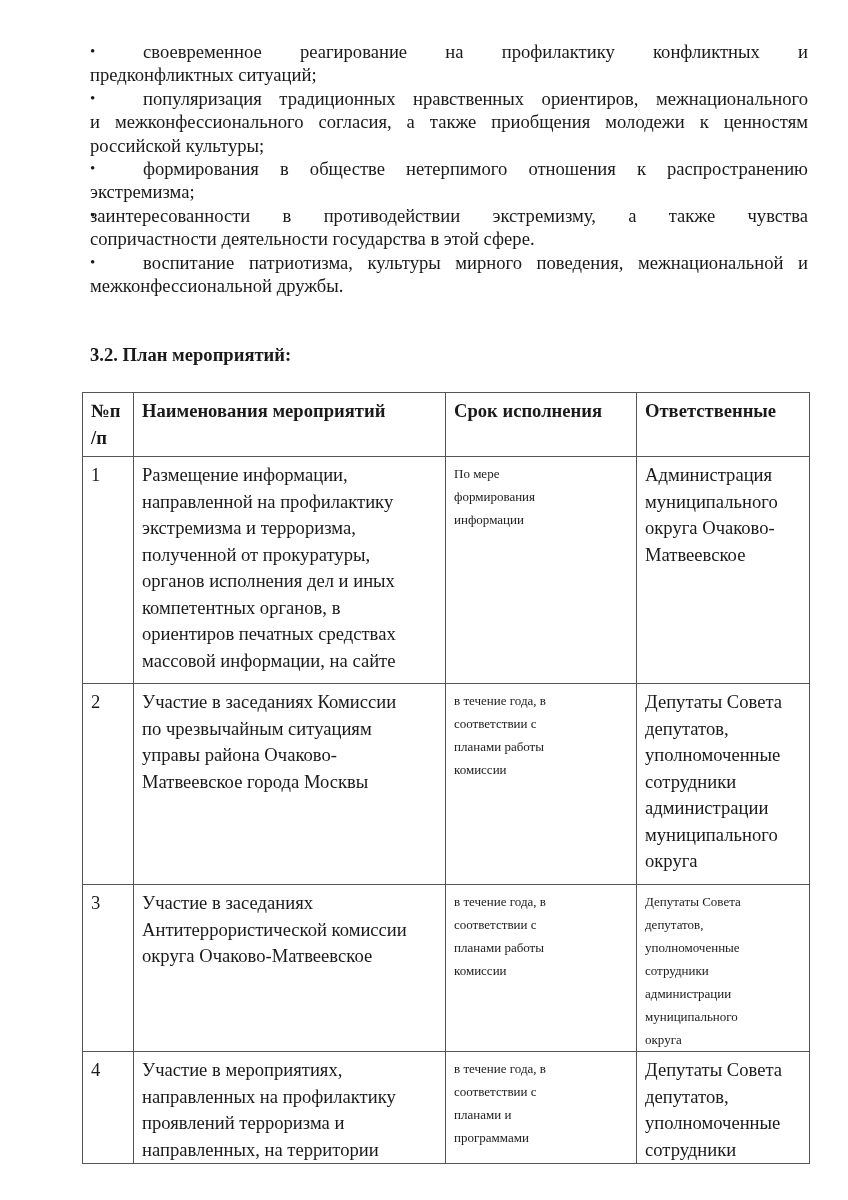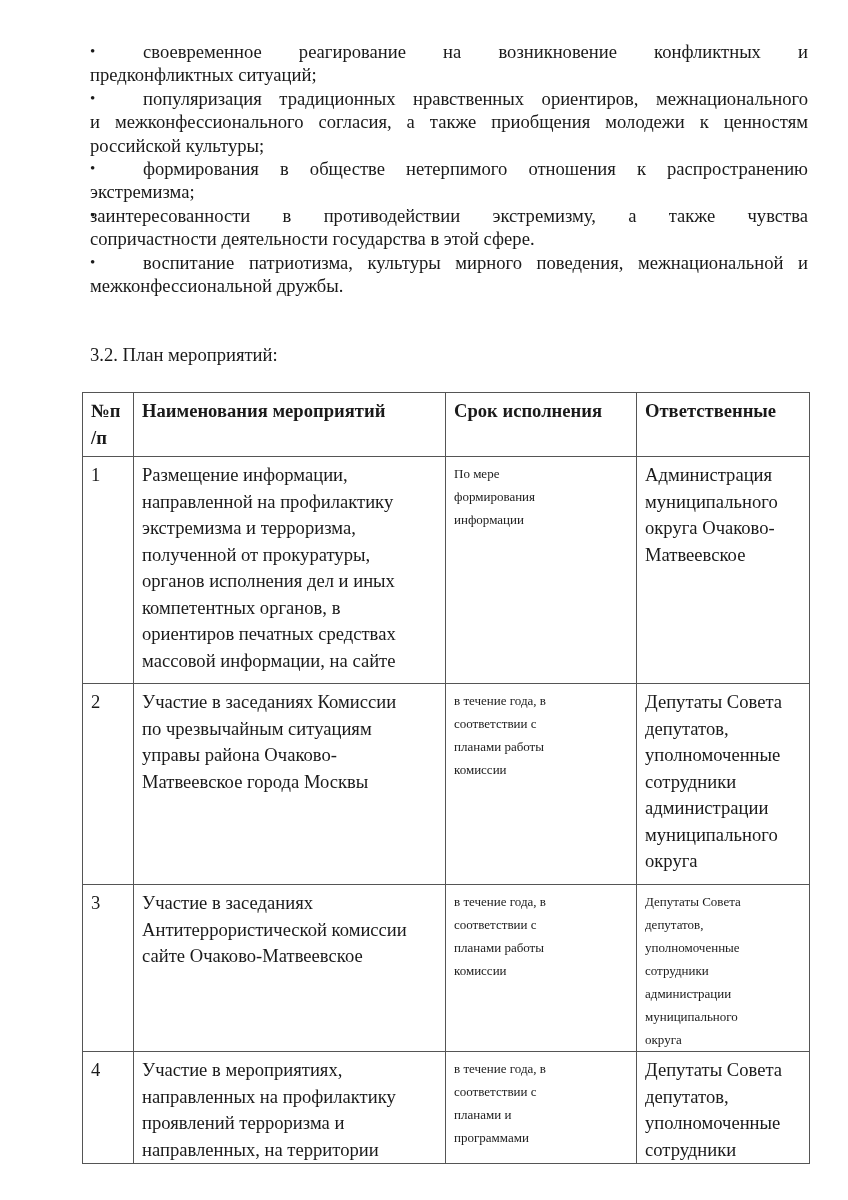--- a/index.html
+++ b/index.html
@@ -6,21 +6,21 @@
   body {
     width: 848px; height: 1200px; position: relative; overflow: hidden;
     font-family: "Liberation Serif", "DejaVu Serif", serif;
     color: #1a1a1a;
   }
   .page { position: absolute; left: 0; top: 0; width: 848px; height: 1200px; }
   .bullets { position: absolute; left: 90px; top: 40px; width: 718px; font-size: 18.6px; line-height: 23.4px; }
   .bullet-item { position: relative; text-align: justify; text-align-last: left; }
   .bullet-dot { position: absolute; left: 0; top: 0; font-size: 15px; line-height: 23.4px; }
   .justify-full { text-align-last: justify; }
-  .section-title { position: absolute; left: 90px; top: 344px; font-size: 18.6px; font-weight: normal; }
+  .section-title { position: absolute; left: 90px; top: 344px; font-size: 18.6px; font-weight: bold; }
   table.plan {
     position: absolute; left: 82px; top: 392px; width: 727px;
     border-collapse: collapse; font-size: 18.6px; line-height: 26.5px;
     table-layout: fixed;
   }
   table.plan td, table.plan th {
     border: 1.5px solid #555555; vertical-align: top; text-align: left;
     padding: 5px 8px 0 8px;
   }
   table.plan th { font-weight: bold; }
@@ -31,21 +31,21 @@
 </style>
 </head>
 <body>
 
 <div class="page">
 
   <div class="bullets">
 
     <div class="bullet-item">
       <span class="bullet-dot">•</span>
-      <span class="line justify-full" style="text-indent:53px">своевременное реагирование на возникновение конфликтных и</span>
+      <span class="line justify-full" style="text-indent:53px">своевременное реагирование на профилактику конфликтных и</span>
       <span class="line">предконфликтных ситуаций;</span>
     </div>
 
     <div class="bullet-item">
       <span class="bullet-dot">•</span>
       <span class="line justify-full" style="text-indent:53px;white-space:normal">популяризация традиционных нравственных ориентиров, межнационального</span>
       <span class="line justify-full" style="white-space:normal">и межконфессионального согласия, а также приобщения молодежи к ценностям</span>
       <span class="line">российской культуры;</span>
     </div>
 
@@ -135,21 +135,21 @@
             <span class="line">администрации</span>
             <span class="line">муниципального</span>
             <span class="line">округа</span>
           </td>
         </tr>
         <tr class="r3">
           <td>3</td>
           <td>
             <span class="line">Участие в заседаниях</span>
             <span class="line">Антитеррористической комиссии</span>
-            <span class="line">сайте Очаково-Матвеевское</span>
+            <span class="line">округа Очаково-Матвеевское</span>
           </td>
           <td class="cell-small">
             <span class="line">в течение года, в</span>
             <span class="line">соответствии с</span>
             <span class="line">планами работы</span>
             <span class="line">комиссии</span>
           </td>
           <td class="cell-small">
             <span class="line">Депутаты Совета</span>
             <span class="line">депутатов,</span>

